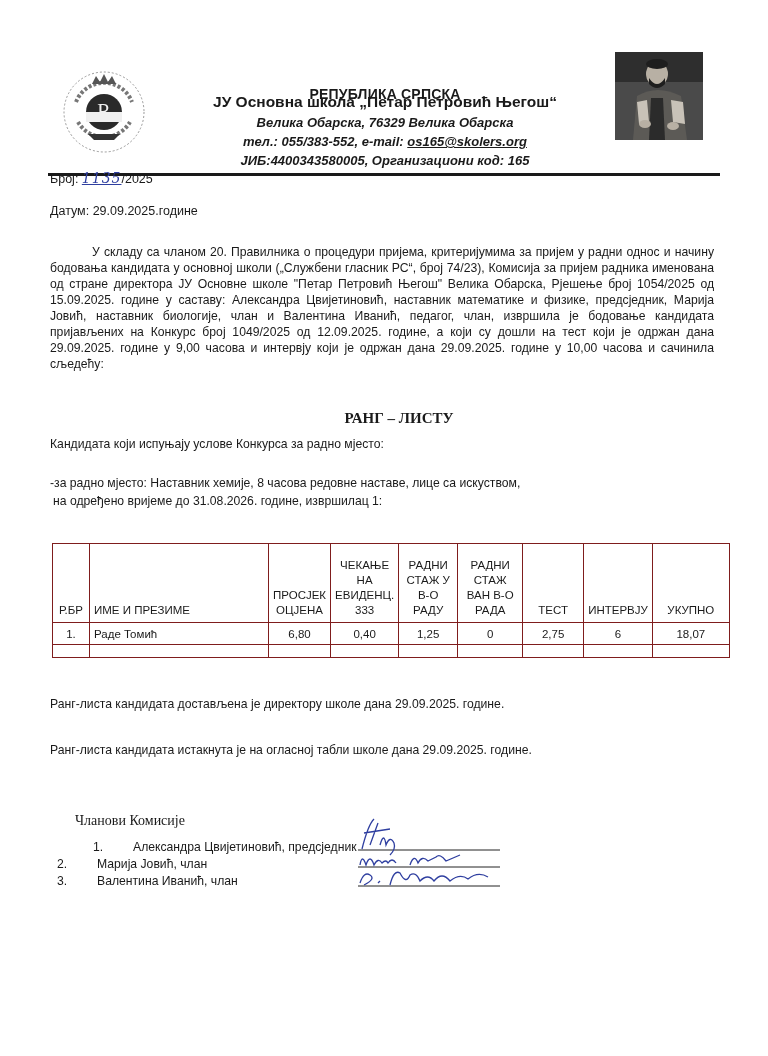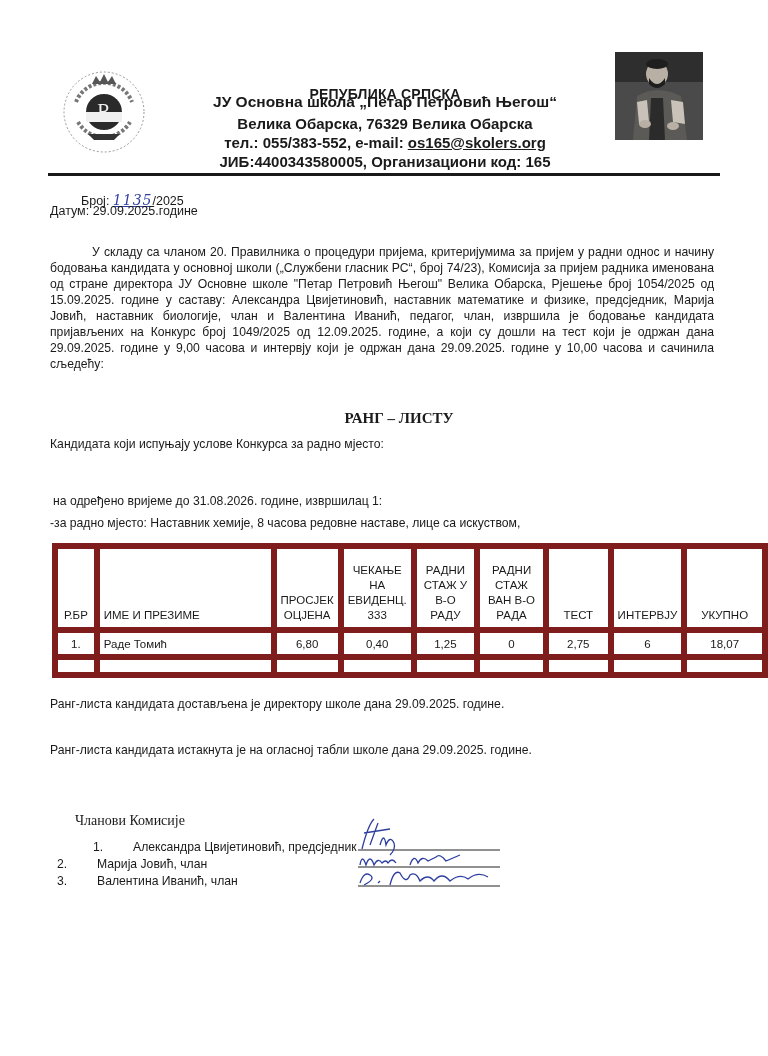--- a/index.html
+++ b/index.html
@@ -6,45 +6,45 @@
   body { width: 768px; height: 1056px; position: relative; overflow: hidden;
          font-family: "Liberation Sans", "DejaVu Sans", sans-serif; color: #1a1a1a; }
   .abs { position: absolute; }
 
   
   .logo { left: 56px; top: 62px; width: 96px; height: 96px; }
   .portrait { left: 615px; top: 52px; width: 88px; height: 88px; background: #3a3a3a; overflow: hidden; }
   .hdr { left: 170px; width: 430px; text-align: center; }
   .hdr-title { top: 86px; font-size: 14px; font-weight: bold; letter-spacing: 0.2px; }
   .hdr-school { top: 93px; font-size: 15.5px; font-weight: bold; }
-  .hdr-line { font-size: 15px; font-weight: bold; }
+  .hdr-line { font-size: 13px; font-weight: bold; font-style: italic; }
   .hdr-addr { top: 115px; }
   .hdr-contact { top: 134px; }
   .hdr-ids { top: 153px; }
   .hdr-email { text-decoration: underline; }
   .hdr-rule { left: 48px; top: 173px; width: 672px; height: 3px; background: #1a1a1a; }
 
   .ref { left: 50px; font-size: 12.5px; }
-  .ref-num { top: 192px; margin-left: 31px; }
+  .ref-num { top: 170px; }
   .ref-date { top: 204px; }
   .handwritten { font-family: "DejaVu Serif", serif; font-style: italic; color: #2f3fa0;
                  text-decoration: underline; font-size: 14px; letter-spacing: 1px; }
 
   .para { left: 50px; width: 664px; font-size: 12.2px; line-height: 16px; text-align: justify; }
   .para-intro { top: 244px; text-indent: 42px; }
 
   .heading { left: 0; width: 768px; top: 410px; text-align: center;
              font-family: "Liberation Serif", serif; font-weight: bold; font-size: 15px; padding-left: 30px; box-sizing: border-box;}
   .line { left: 50px; font-size: 12.2px; }
   .line-cand { top: 437px; }
-  .line-pos1 { top: 476px; margin-top: 40px; }
+  .line-pos1 { top: 476px; }
   .line-pos2 { top: 494px; left: 53px; }
 
   table.rank { position: absolute; left: 52px; top: 543px; border-collapse: collapse; font-size: 11.5px; }
-  table.rank th, table.rank td { border: 6px solid #7f1d1d; padding: 0 4px; text-align: center; }
+  table.rank th, table.rank td { border: 1px solid #7f1d1d; padding: 0 4px; text-align: center; }
   table.rank th { font-weight: normal; height: 74px; vertical-align: bottom; padding-bottom: 4px; line-height: 15px; }
   table.rank td { height: 21px; }
   table.rank .left { text-align: left; }
   table.rank .pad { height: 12px; border-top: none; }
 
   .sent { left: 50px; font-size: 12.2px; }
   .sent-1 { top: 697px; }
   .sent-2 { top: 743px; }
 
   .comm-title { left: 75px; top: 813px; font-family: "Liberation Serif", serif; font-size: 14px; }

